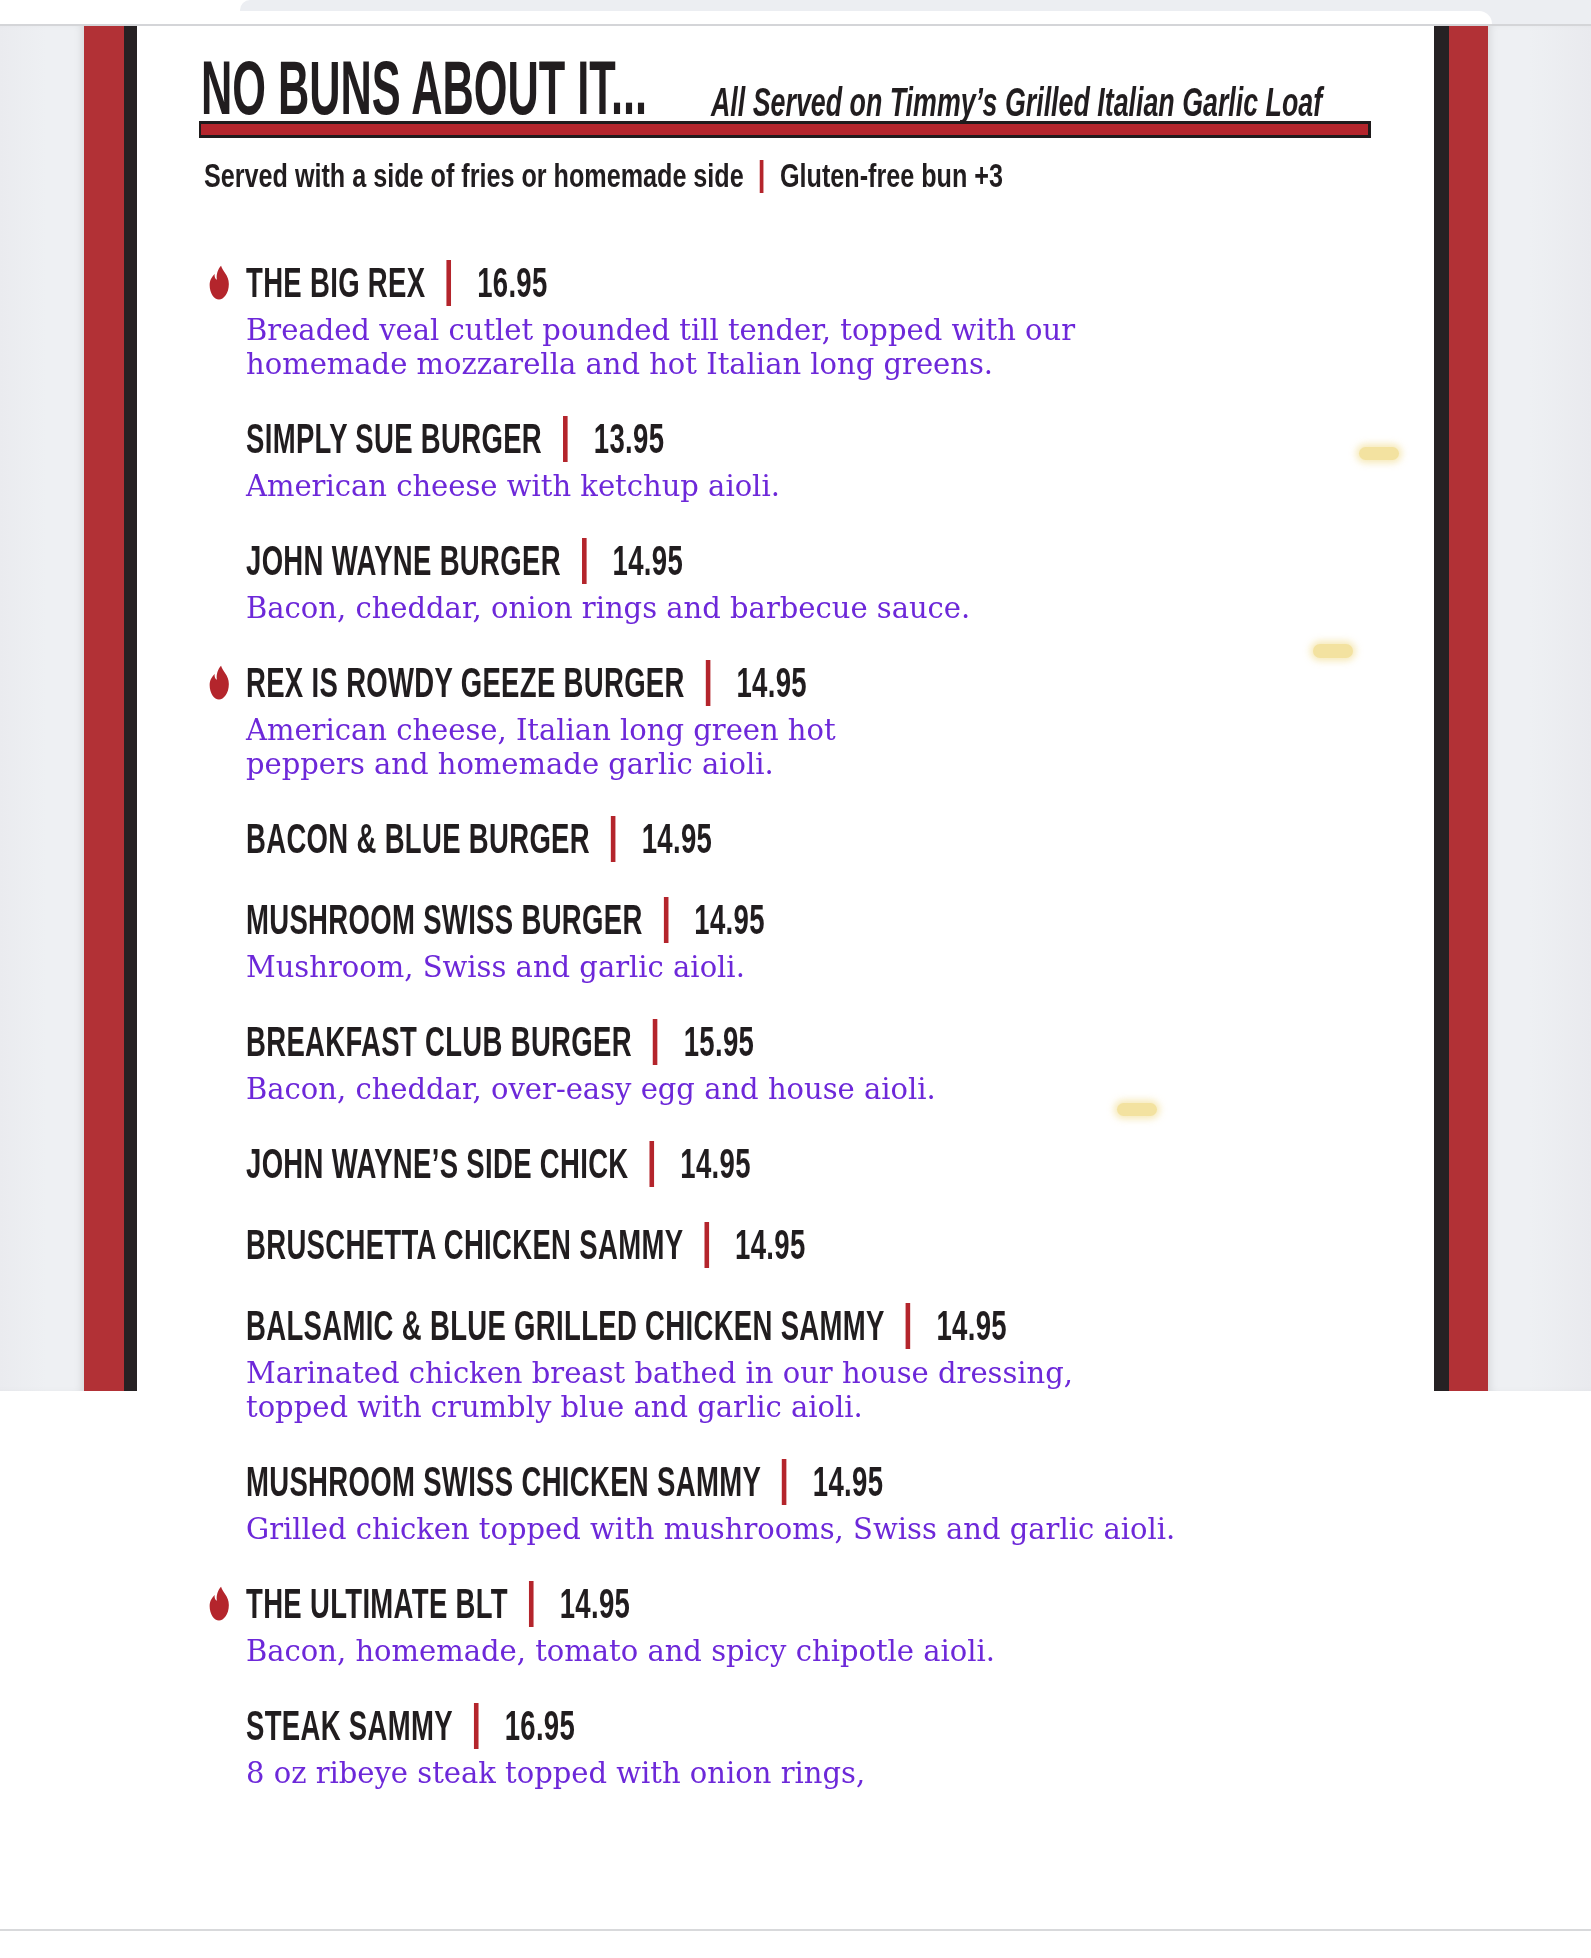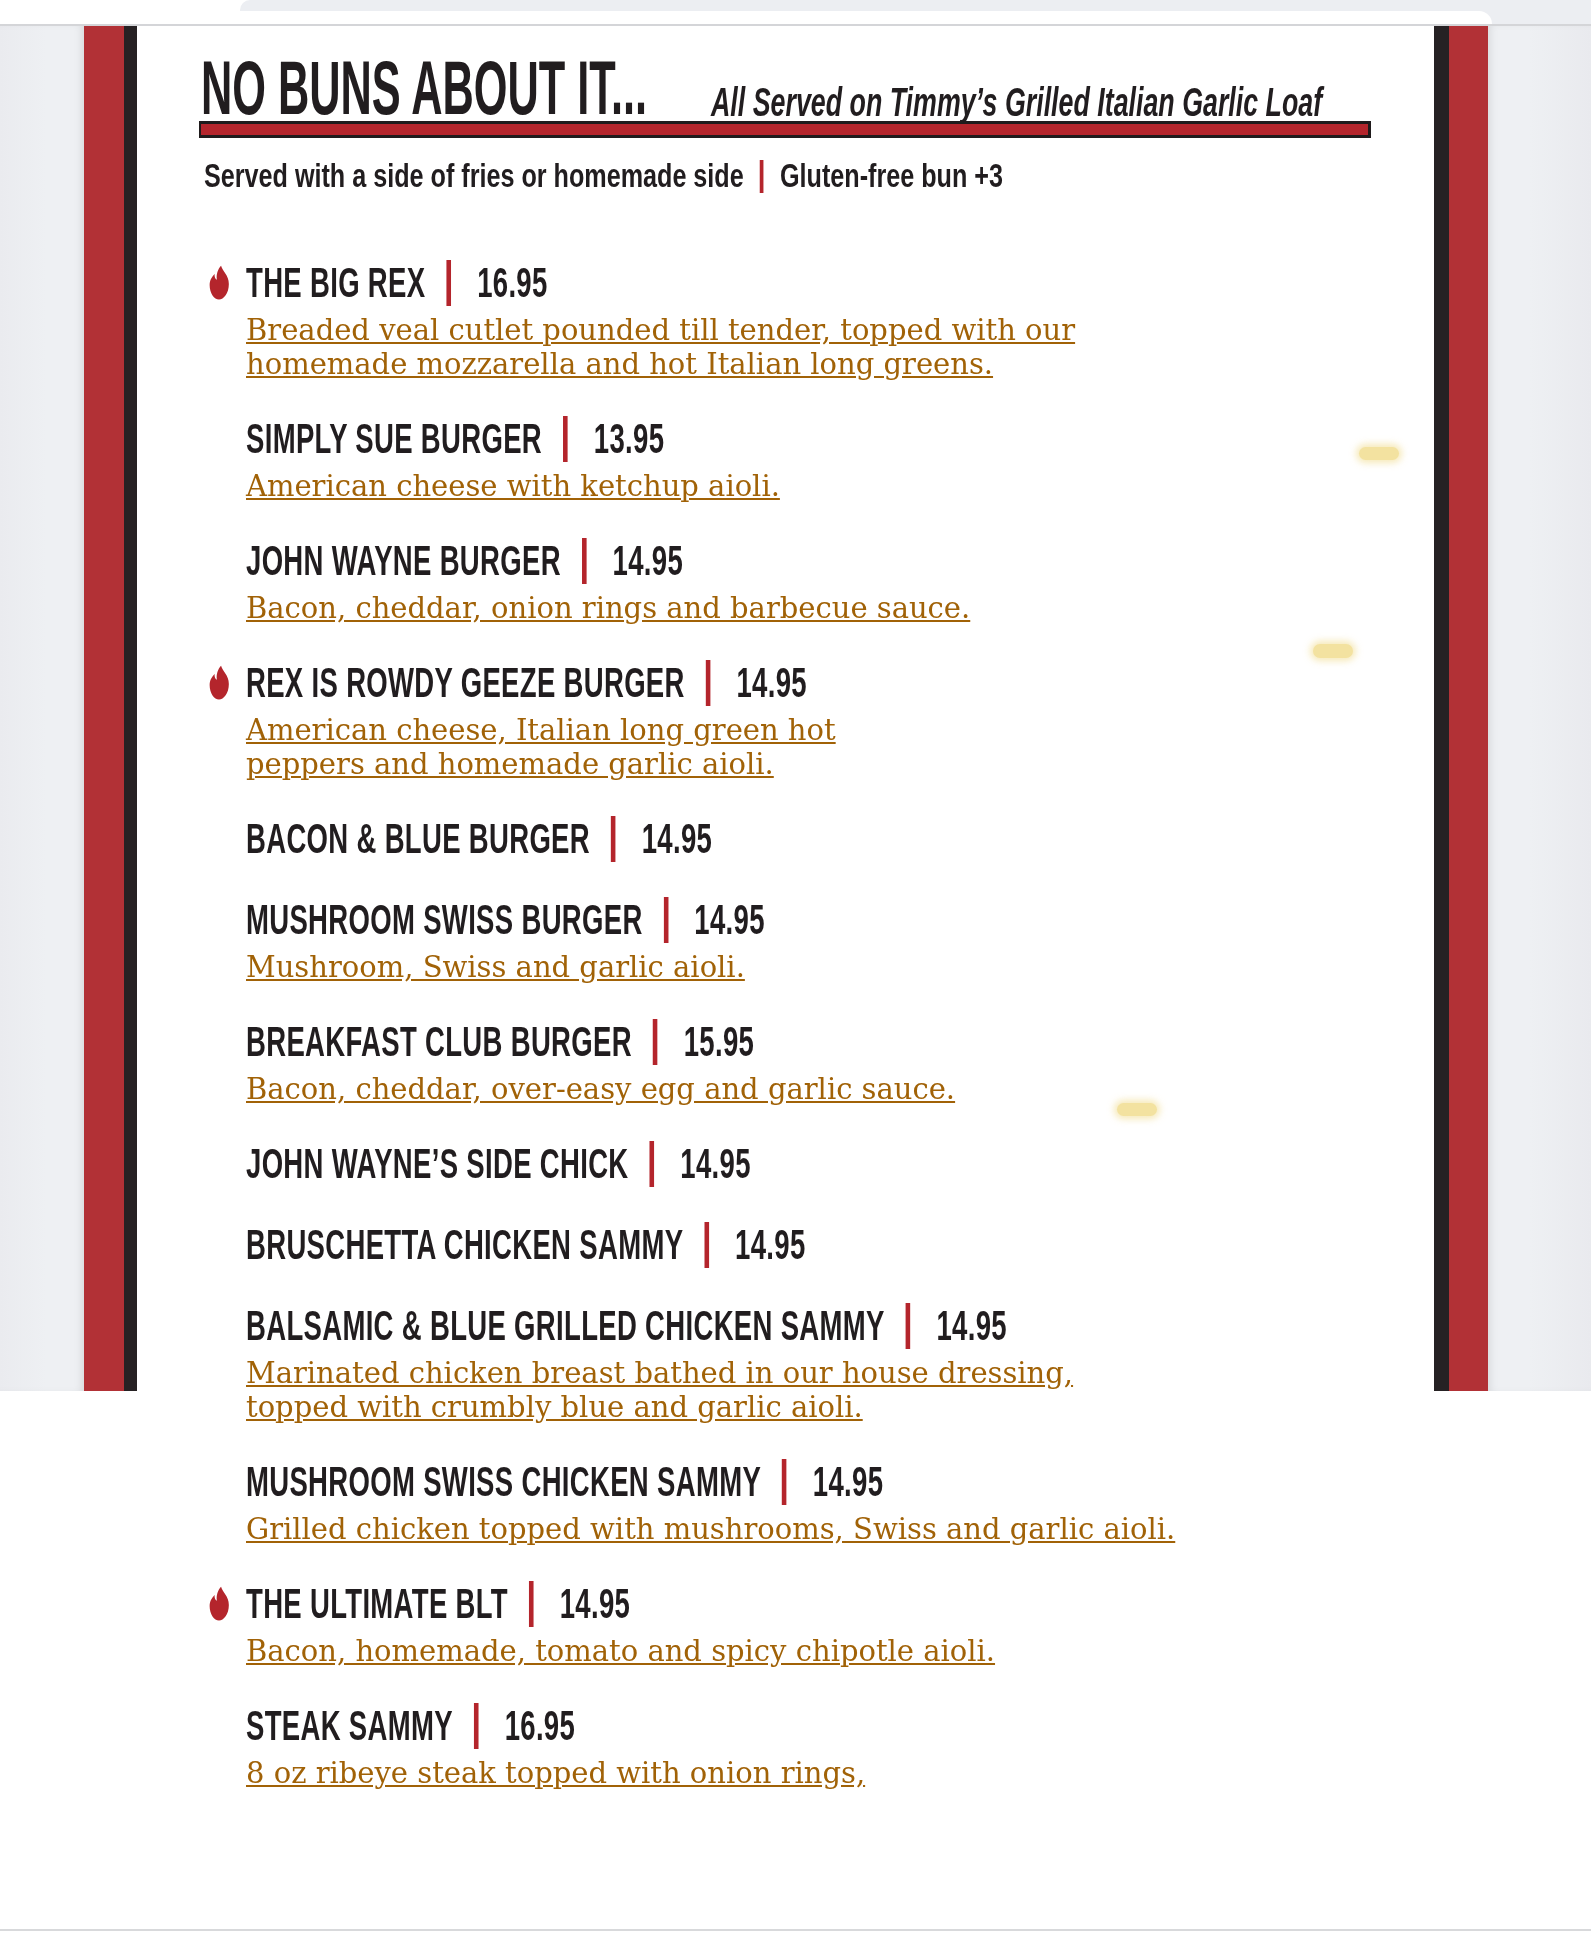--- a/index.html
+++ b/index.html
@@ -48,22 +48,22 @@
   
   .items{position:absolute;left:109px;top:234px;width:1160px;}
   .item{position:relative;margin-bottom:35px;}
   .trow{
     display:flex;align-items:center;white-space:nowrap;height:46px;
     font:700 42px/1 "Liberation Sans",sans-serif;color:#211d1f;letter-spacing:.5px;
     transform:scaleX(.655);transform-origin:0 50%;
   }
   .ipipe{width:7px;height:46px;background:#b4252c;margin:0 40px 0 32px;flex:none;}
   .idesc{
-    margin-top:7px;font:400 29px/34px "DejaVu Serif",serif;color:#a16207;
-    white-space:pre-line;letter-spacing:0;text-decoration:underline;
+    margin-top:7px;font:400 29px/34px "DejaVu Serif",serif;color:#6d28d9;
+    white-space:pre-line;letter-spacing:0;
   }
   .flame{position:absolute;left:-40px;top:5px;width:27px;height:36px;display:none;}
   .item.spicy .flame{display:block;}
   
   .mark{position:absolute;border-radius:8px;background:#f3e2a0;box-shadow:0 0 7px 3px rgba(243,226,160,.75);}
 </style>
 </head>
 <body>
 
 <div class="chrome-top">
@@ -157,21 +157,21 @@
     <div class="idesc">Mushroom, Swiss and garlic aioli.</div>
   </div>
 
   <div class="item">
 
     <div class="trow">
       <span class="iname">BREAKFAST CLUB BURGER</span>
       <span class="ipipe"></span>
       <span class="iprice">15.95</span>
     </div>
-    <div class="idesc">Bacon, cheddar, over-easy egg and garlic sauce.</div>
+    <div class="idesc">Bacon, cheddar, over-easy egg and house aioli.</div>
   </div>
 
   <div class="item">
 
     <div class="trow">
       <span class="iname">JOHN WAYNE’S SIDE CHICK</span>
       <span class="ipipe"></span>
       <span class="iprice">14.95</span>
     </div>
   </div>

